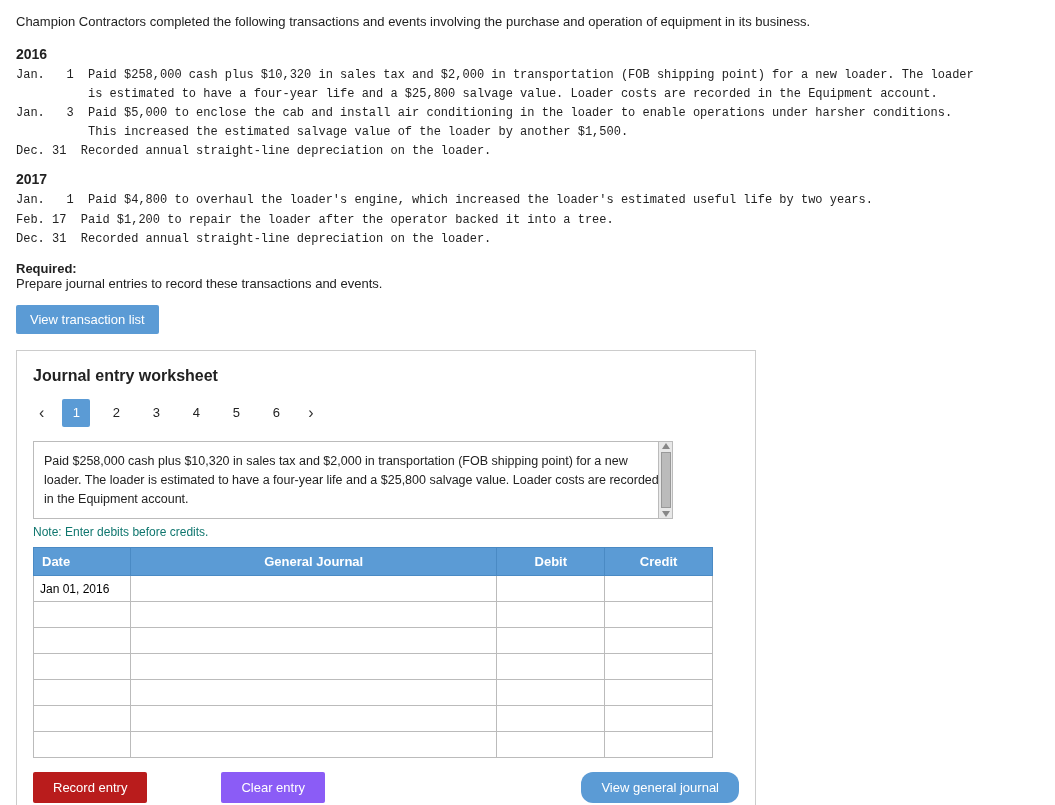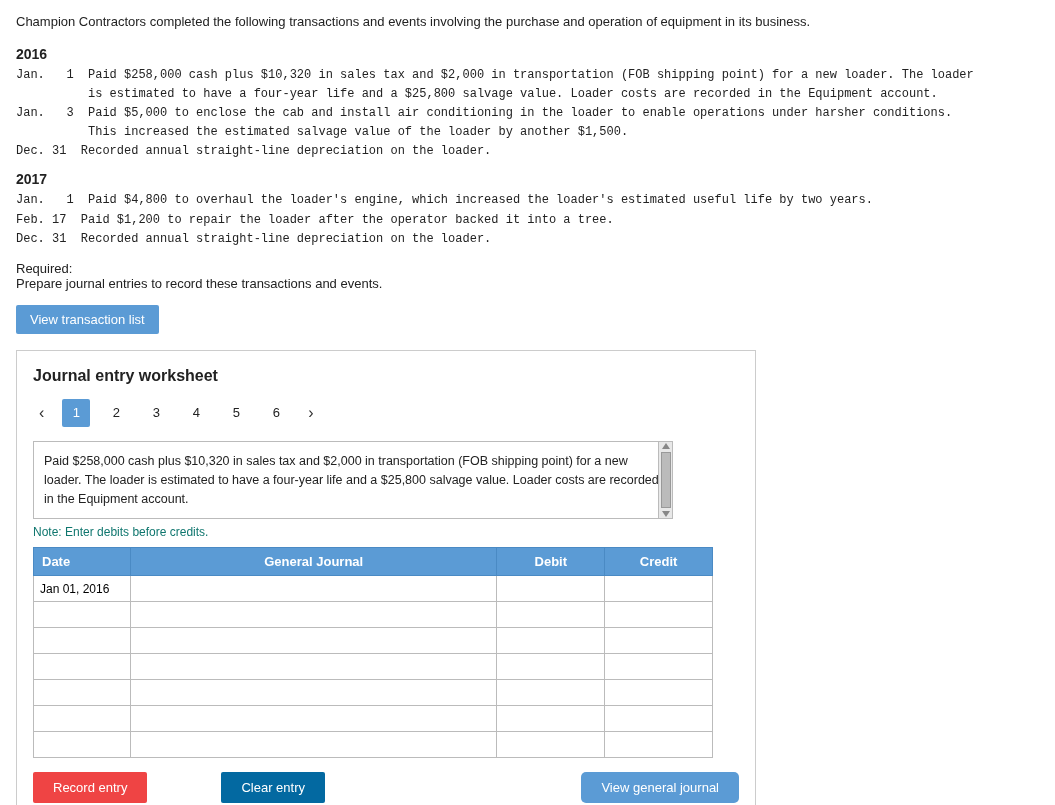--- a/index.html
+++ b/index.html
@@ -24,21 +24,21 @@
       font-family: 'Courier New', monospace;
       font-size: 12px;
       line-height: 1.6;
       margin-bottom: 10px;
       white-space: pre-wrap;
     }
     .required-section {
       margin: 12px 0 14px 0;
     }
     .required-section p:first-child {
-      font-weight: normal;
+      font-weight: bold;
     }
     .view-transaction-btn {
       background: #5b9bd5;
       color: #fff;
       border: none;
       padding: 7px 14px;
       font-size: 13px;
       cursor: pointer;
       margin-bottom: 16px;
       border-radius: 2px;
@@ -169,46 +169,46 @@
     .col-journal { width: 340px; }
     .col-debit { width: 100px; }
     .col-credit { width: 100px; }
 
     .bottom-buttons {
       display: flex;
       gap: 14px;
       align-items: center;
     }
     .btn-record {
-      background: #ef4444;
+      background: #b91c1c;
       color: #fff;
       border: none;
       padding: 8px 20px;
       font-size: 13px;
       cursor: pointer;
       border-radius: 2px;
     }
     .btn-clear {
-      background: #0369a1;
+      background: #8b5cf6;
       color: #fff;
       border: none;
       padding: 8px 20px;
       font-size: 13px;
       cursor: pointer;
       border-radius: 2px;
       margin-left: 60px;
     }
     .btn-view-journal {
       background: #5b9bd5;
       color: #fff;
       border: none;
       padding: 8px 20px;
       font-size: 13px;
       cursor: pointer;
-      border-radius: 5px;
+      border-radius: 12px;
       margin-left: auto;
     }
   </style>
 </head>
 <body>
 
 
 
 
 <p class="intro-text">Champion Contractors completed the following transactions and events involving the purchase and operation of equipment in its business.</p>

